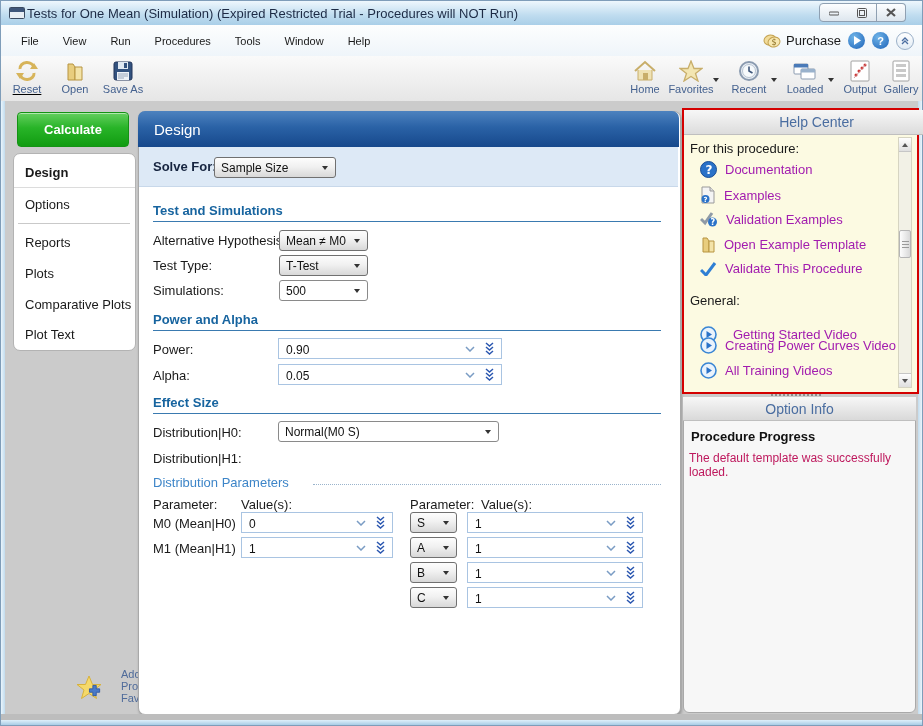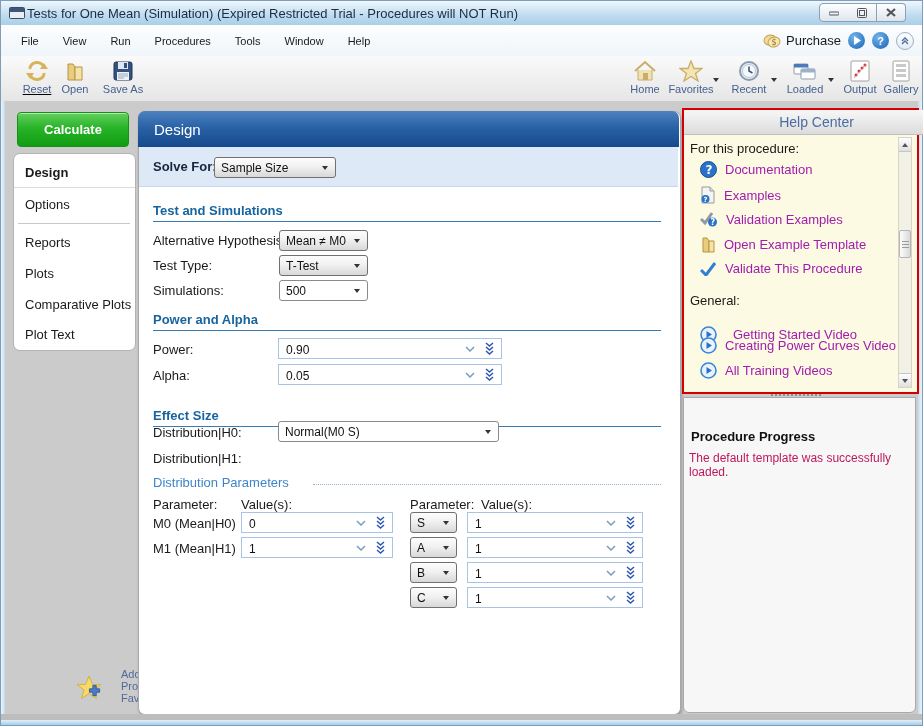--- a/index.html
+++ b/index.html
@@ -141,21 +141,21 @@
         </div>
       <div class="chev-circle">
           <svg width="8" height="8">
             <path d="M1 4 L4 1 L7 4 M1 7 L4 4 L7 7" stroke="#4a6da0" fill="none" stroke-width="1.3"></path>
           </svg>
         </div>
     </div>
   </div>
 
   <div class="abs" id="toolbar">
-    <div class="tool" style="left:10px;text-decoration:underline;">
+    <div class="tool" style="left:0;text-decoration:underline;">
       <svg width="24" height="22">
           <path d="M5 9 A7 6 0 0 1 19 8" fill="none" stroke="#d7b45a" stroke-width="3"></path>
           <path d="M19 3 L23 9 L15 9 Z" fill="#d7b45a"></path>
           <path d="M19 13 A7 6 0 0 1 5 14" fill="none" stroke="#d7b45a" stroke-width="3"></path>
           <path d="M5 19 L1 13 L9 13 Z" fill="#d7b45a"></path>
         </svg>
       <span class="lbl">Reset</span>
     </div>
     <div class="tool" style="left:48px;">
       <svg width="22" height="22">
@@ -311,21 +311,21 @@
       </svg>
     <svg class="chev3" width="11" height="14">
         <g fill="none" stroke="#2b57b0" stroke-width="1.5">
           <polyline points="2,1 5.5,4 9,1"></polyline>
           <polyline points="2,5 5.5,8 9,5"></polyline>
           <polyline points="2,9 5.5,12 9,9"></polyline>
         </g>
       </svg>
   </div>
 
-  <div class="abs section-title" style="left:152px;top:394px;width:508px;margin-top:13px;">Effect Size</div>
+  <div class="abs section-title" style="left:152px;top:394px;width:508px;">Effect Size</div>
   <span class="abs flabel" style="left:152px;top:424px;">Distribution|H0:</span>
   <div class="abs combo white" style="left:277px;top:420px;width:221px;">
       <span>Normal(M0 S)</span>
       <div class="caret"></div>
     </div>
   <span class="abs flabel" style="left:152px;top:450px;">Distribution|H1:</span>
 
   <span class="abs" style="left:152px;top:474px;font-size:13px;color:#3d85c8;">Distribution Parameters</span>
   <div class="abs dotline" style="left:312px;top:483px;width:348px;"></div>
 
@@ -516,19 +516,22 @@
         <i></i>
       </div>
     <div class="sb-btn sb-down">
         <div class="tri-down"></div>
       </div>
   </div>
 
   <div class="abs" id="splitter"></div>
 
   <div class="abs" id="option-panel"></div>
+  <div class="abs" id="option-header">
+      <span>Option Info</span>
+    </div>
   <span class="abs" id="pp-head">Procedure Progress</span>
   <span class="abs" id="pp-msg">The default template was successfully loaded.</span>
 
   <div class="abs" id="bottom-gray"></div>
   <div class="abs" id="bottom-blue"></div>
 
 </div>
 
 </body></html>

